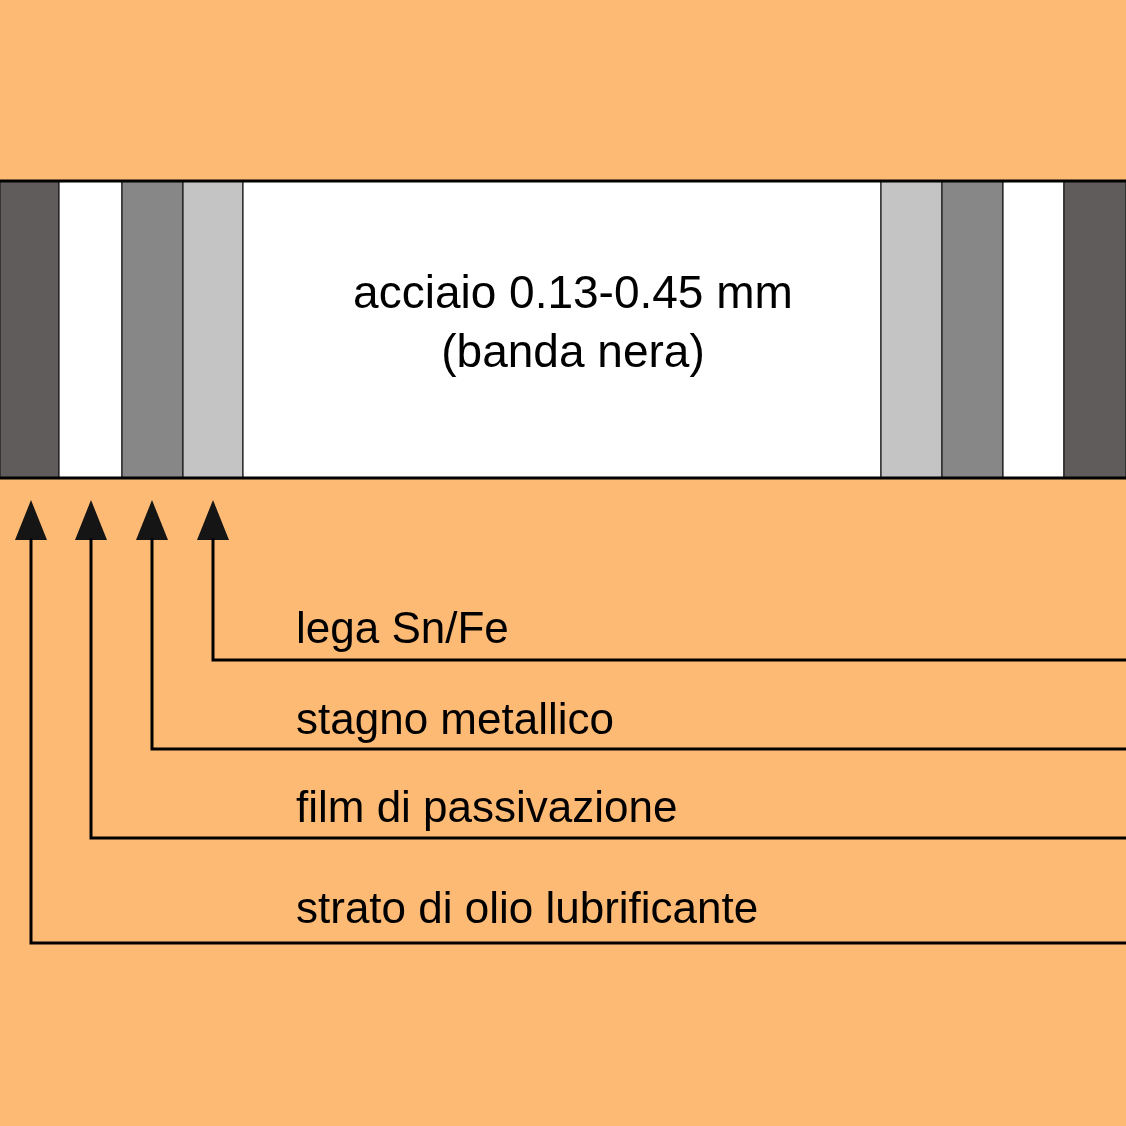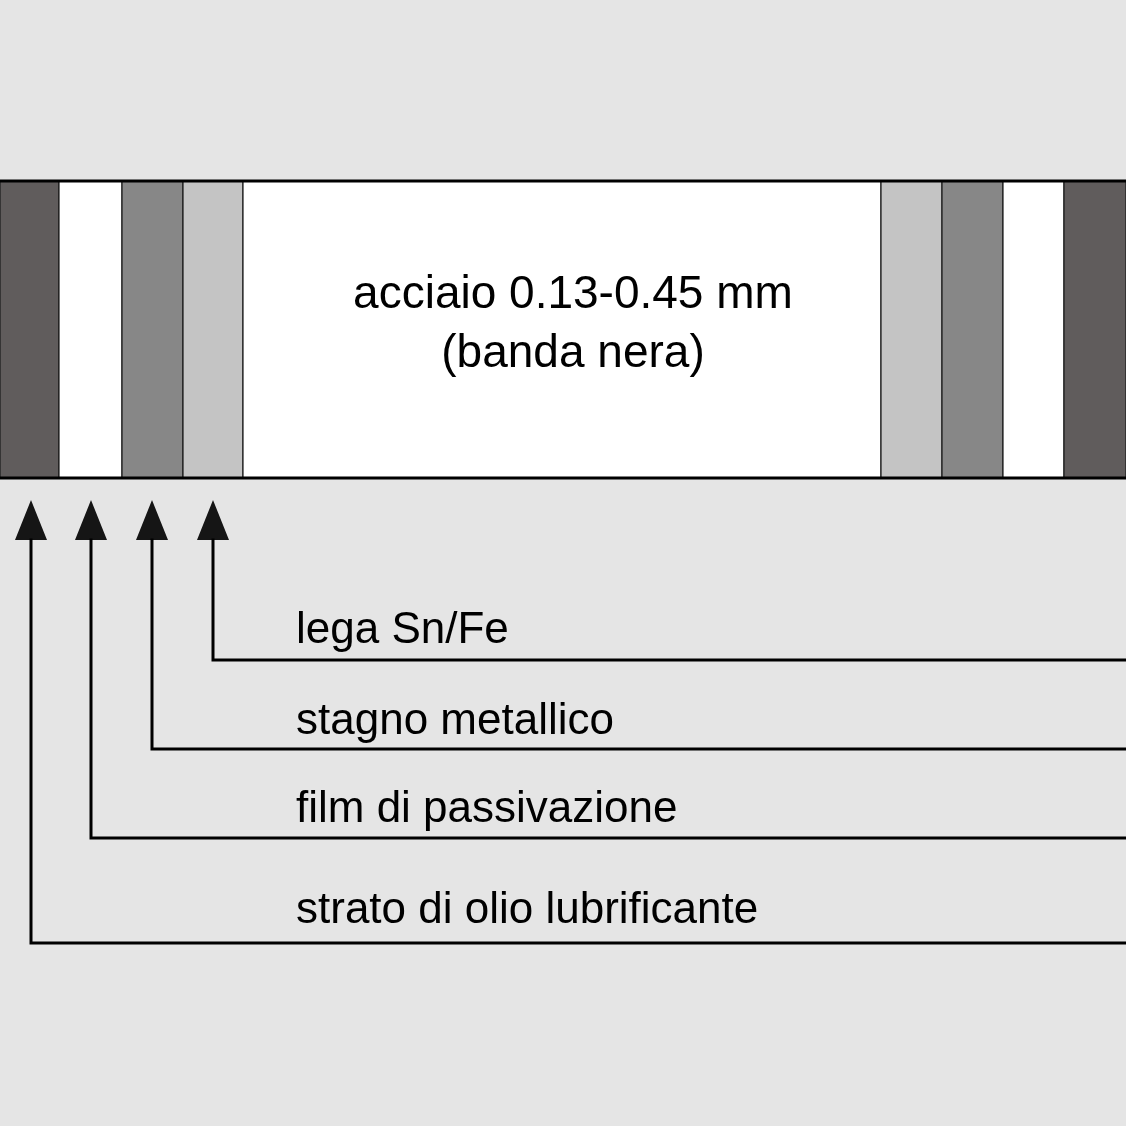--- a/index.html
+++ b/index.html
@@ -11,21 +11,21 @@
     width: 1126px;
     height: 1126px;
     font-family: "Liberation Sans", sans-serif;
     color: #000000;
     overflow: hidden;
   }
   #stage {
     position: relative;
     width: 1126px;
     height: 1126px;
-    background: #e5e5e5;
+    background: #fdba74;
   }
   #diagram-svg {
     position: absolute;
     left: 0;
     top: 0;
     width: 1126px;
     height: 1126px;
     display: block;
   }
   .layer-text {

